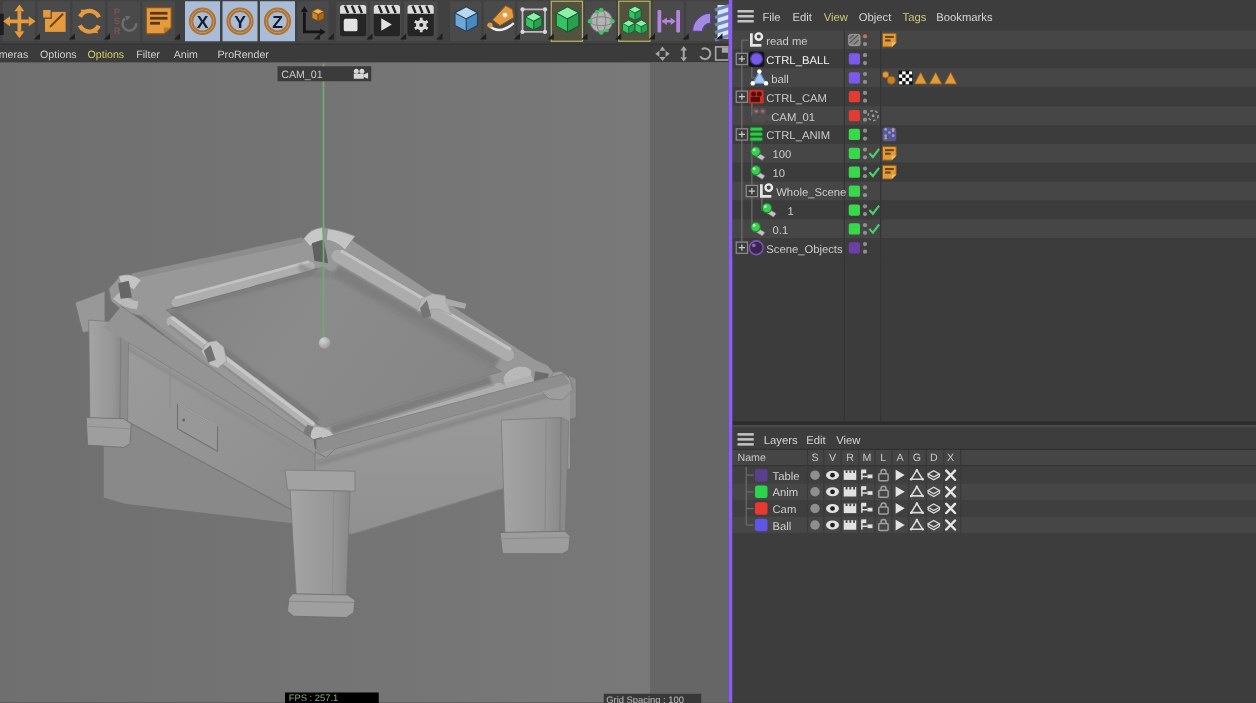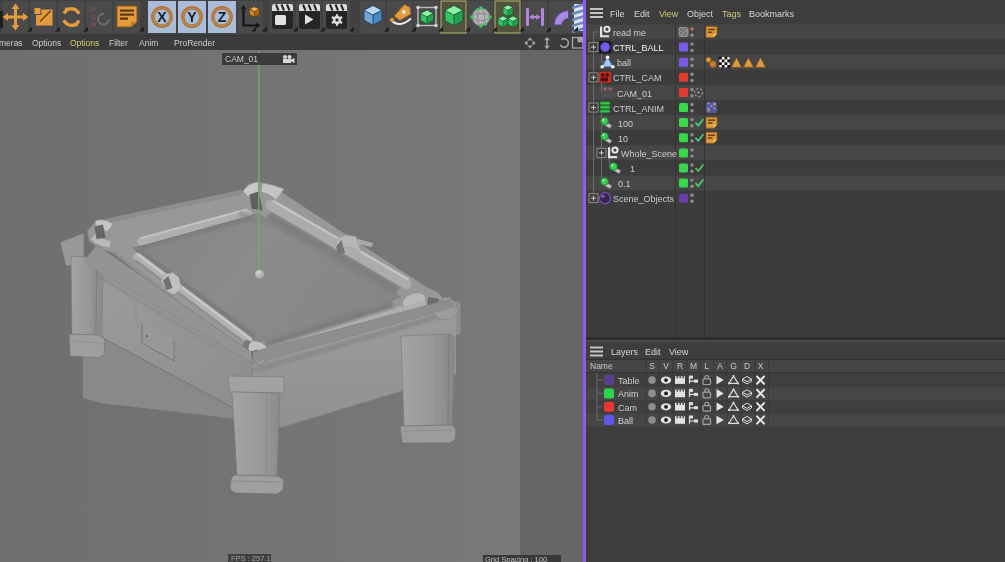--- a/index.html
+++ b/index.html
@@ -8,22 +8,22 @@
 .abs { position:absolute; }
 #stage { position:absolute; left:0; top:0; width:1005px; height:562px; }
 #toolbar { left:0; top:0; width:583px; height:35px; background:#414141; }
 #vpmenu { left:0; top:35px; width:583px; height:15px; background:#3b3b3b;
   color:#cfcfcf; font-size:8.5px; border-top:1px solid #353535;}
 #vpmenu span { position:absolute; top:2px; }
 .ymenu { color:#d3cd68; }
 #viewport { left:0; top:50px; width:583px; height:512px; background:#737373; }
 #camlabel { position:absolute; left:222px; top:3px; width:75px; height:12px;
   background:#3b3b3b; color:#c9c9c9; font-size:8.5px; line-height:12px; }
-#fpslbl { position:absolute; left:228px; top:504px; width:43px; height:9px;
-  background:#404040; color:#8fa88f; font-size:7.5px; line-height:9px; padding-left:3px;}
+#fpslbl { position:absolute; left:228px; top:504px; width:75px; height:9px;
+  background:#000000; color:#8fa88f; font-size:7.5px; line-height:9px; padding-left:3px;}
 #gridlbl { position:absolute; left:483px; top:505px; width:78px; height:9px;
   background:#383838; color:#c0c0c0; font-size:7.5px; line-height:9px; padding-left:2px;}
 #rightpanel { left:583px; top:0; width:422px; height:562px; background:#3c3c3c;
   border-left:3px solid #8b5cf6; }
 </style>
 </head>
 <body>
 <div id="stage">
   <div id="toolbar" class="abs">
     <svg width="583" height="35" style="position:absolute;left:0;top:0">

